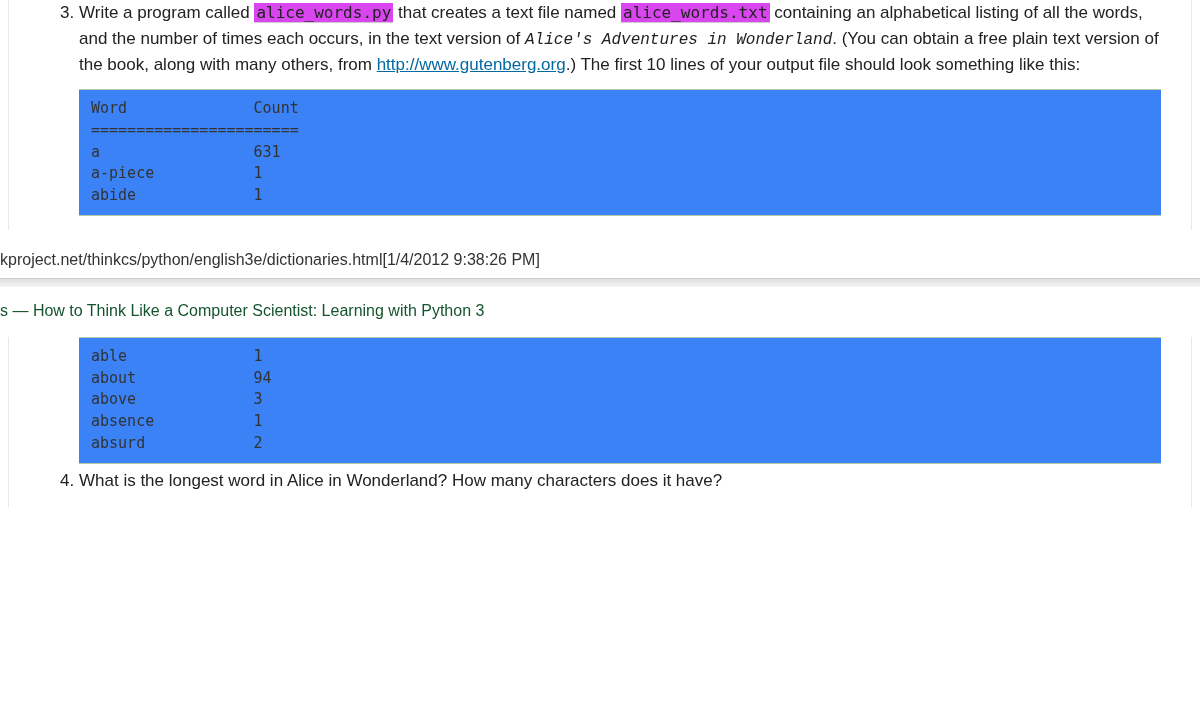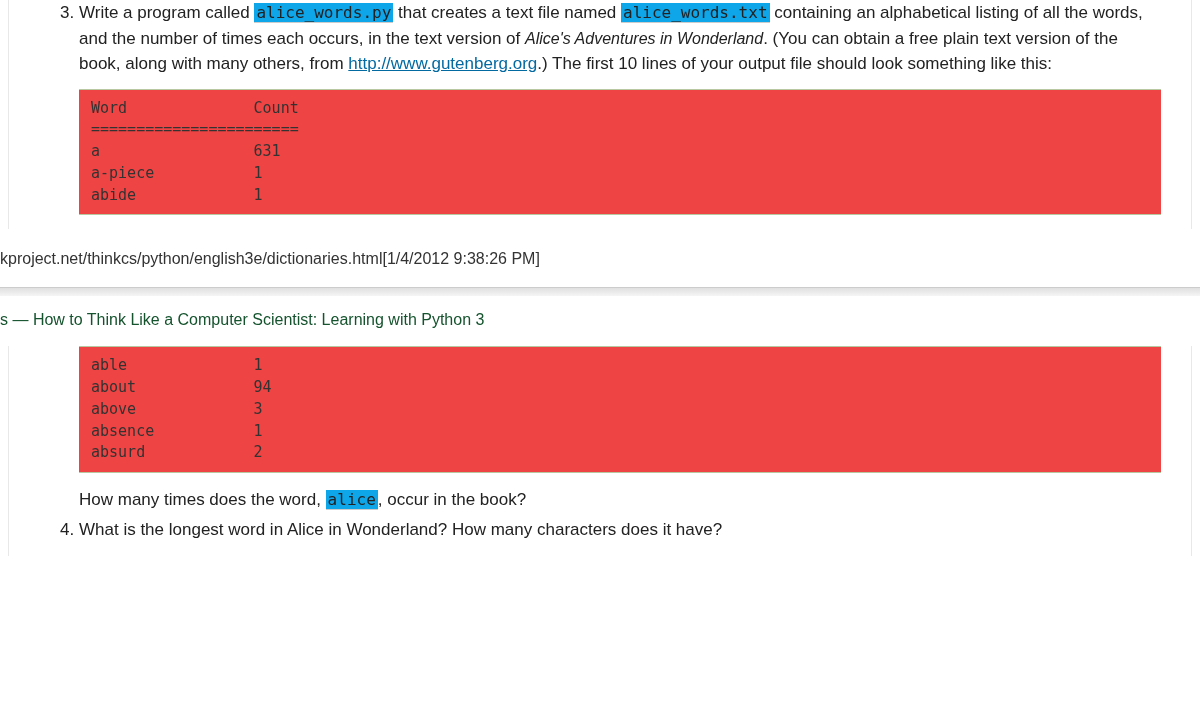--- a/index.html
+++ b/index.html
@@ -24,51 +24,51 @@
   ol > li {
     padding-right: 30px;
     padding-bottom: 4px;
   }
   ol > li::marker {
     font-weight: normal;
   }
   .inline-code {
     font-family: "Lucida Console", Monaco, monospace;
     font-size: 16px;
-    background: #0ea5e9;
+    background: #d946ef;
     border-bottom: 1px solid #ccc;
     padding: 0 2px;
   }
   .italic-code {
-    font-family: Liberation Sans, sans-serif;
+    font-family: Liberation Mono, monospace;
     font-size: 16px;
     font-style: italic;
   }
   a.link {
     color: #0369a1;
     text-decoration: underline;
   }
   .pre-block {
     font-family: "Lucida Console", Monaco, monospace;
     font-size: 15px;
-    background: #ef4444;
+    background: #3b82f6;
     border: 1px solid #b8c8a0;
     border-left: none;
     border-right: none;
     padding: 8px 12px;
     margin: 12px 0 0 0;
     white-space: pre;
     line-height: 1.45;
     color: #333;
   }
   .footer-url {
     font-family: Arial, sans-serif;
     font-size: 16px;
     color: #333;
-    padding: 18px 0 16px 0;
+    padding: 18px 0 6px 0;
   }
   .hr-band {
     height: 8px;
     background: linear-gradient(#e0e0e0, #f5f5f5);
     border-top: 1px solid #ccc;
     margin-bottom: 6px;
   }
   .header-title {
     font-family: Arial, sans-serif;
     font-size: 16px;
@@ -102,21 +102,18 @@
 <div class="header-title"><span>s — </span><span>How to Think Like a Computer Scientist: Learning with Python 3</span></div>
 
 <div class="page-section">
   <ol start="3">
     <li style="list-style:none;">
       <div class="pre-block" style="margin-top:0;">able              1
 about             94
 above             3
 absence           1
 absurd            2</div>
-      <div class="question-text">
-        <span>How many times does the word, </span><span class="inline-code">alice</span><span>, occur in the book?</span>
-      </div>
     </li>
     <li value="4">
       <span>What is the longest word in Alice in Wonderland? How many characters does it have?</span>
     </li>
   </ol>
 </div>
 
 </body></html>

